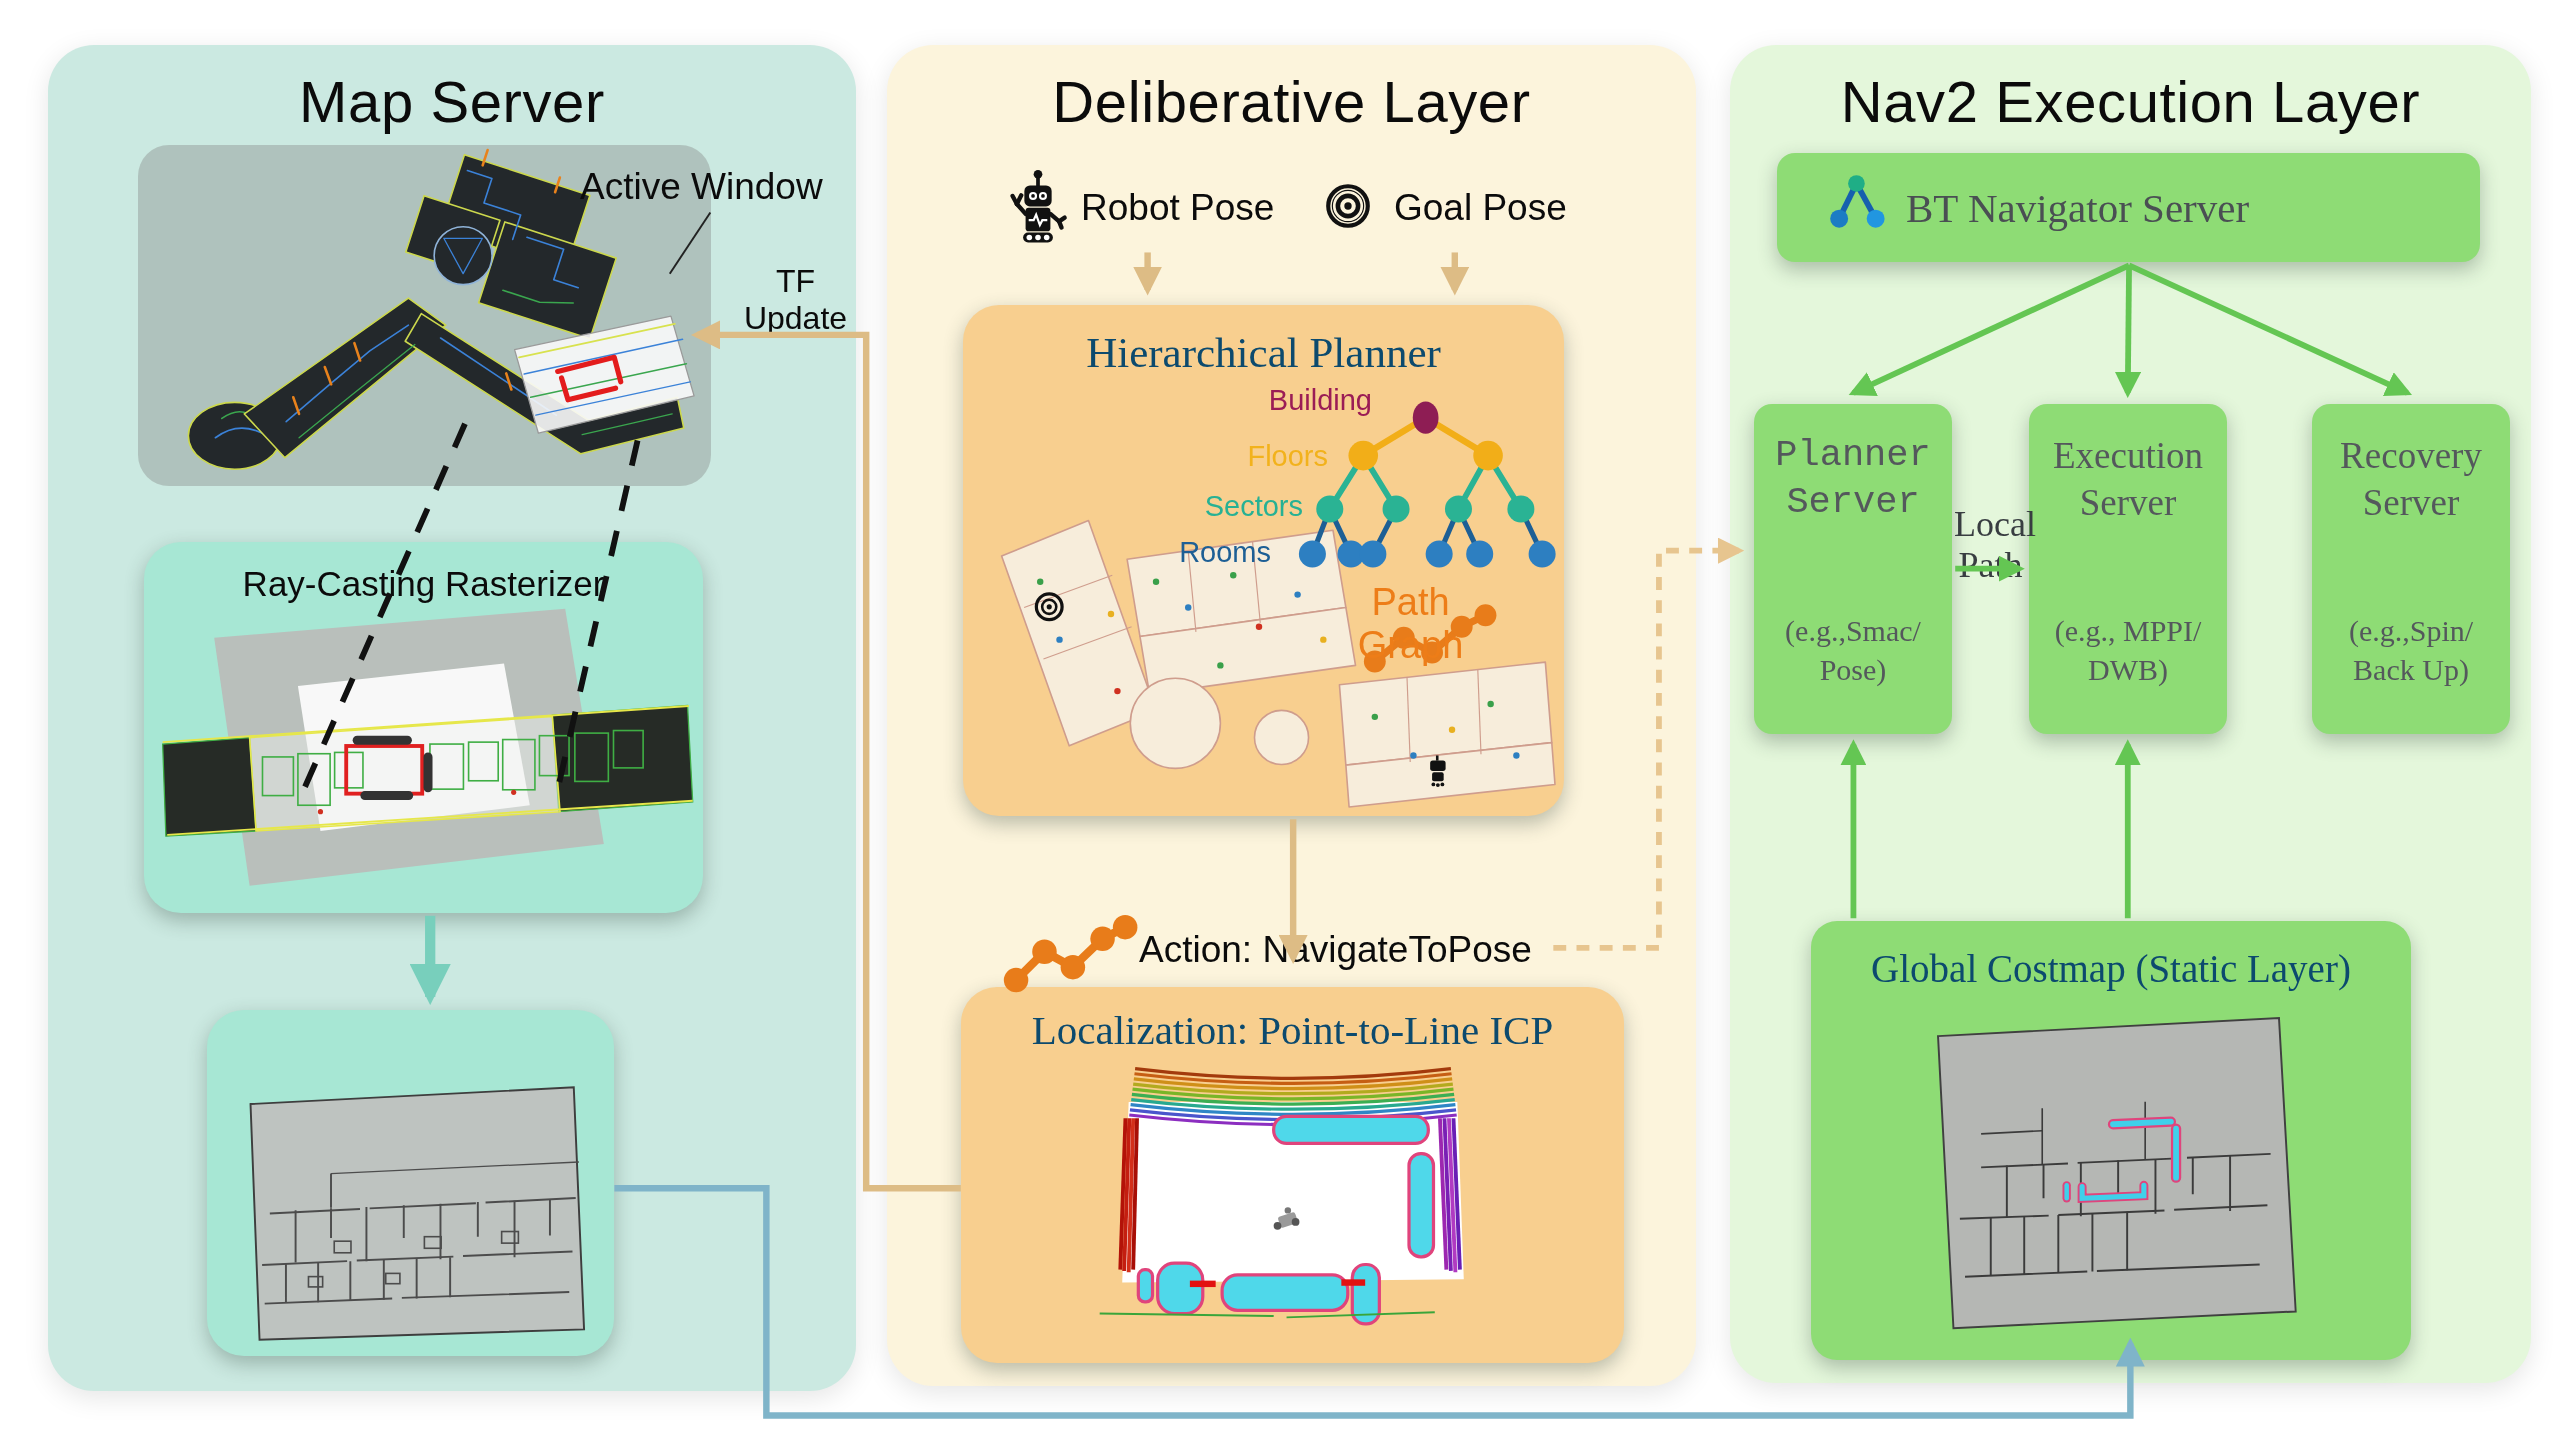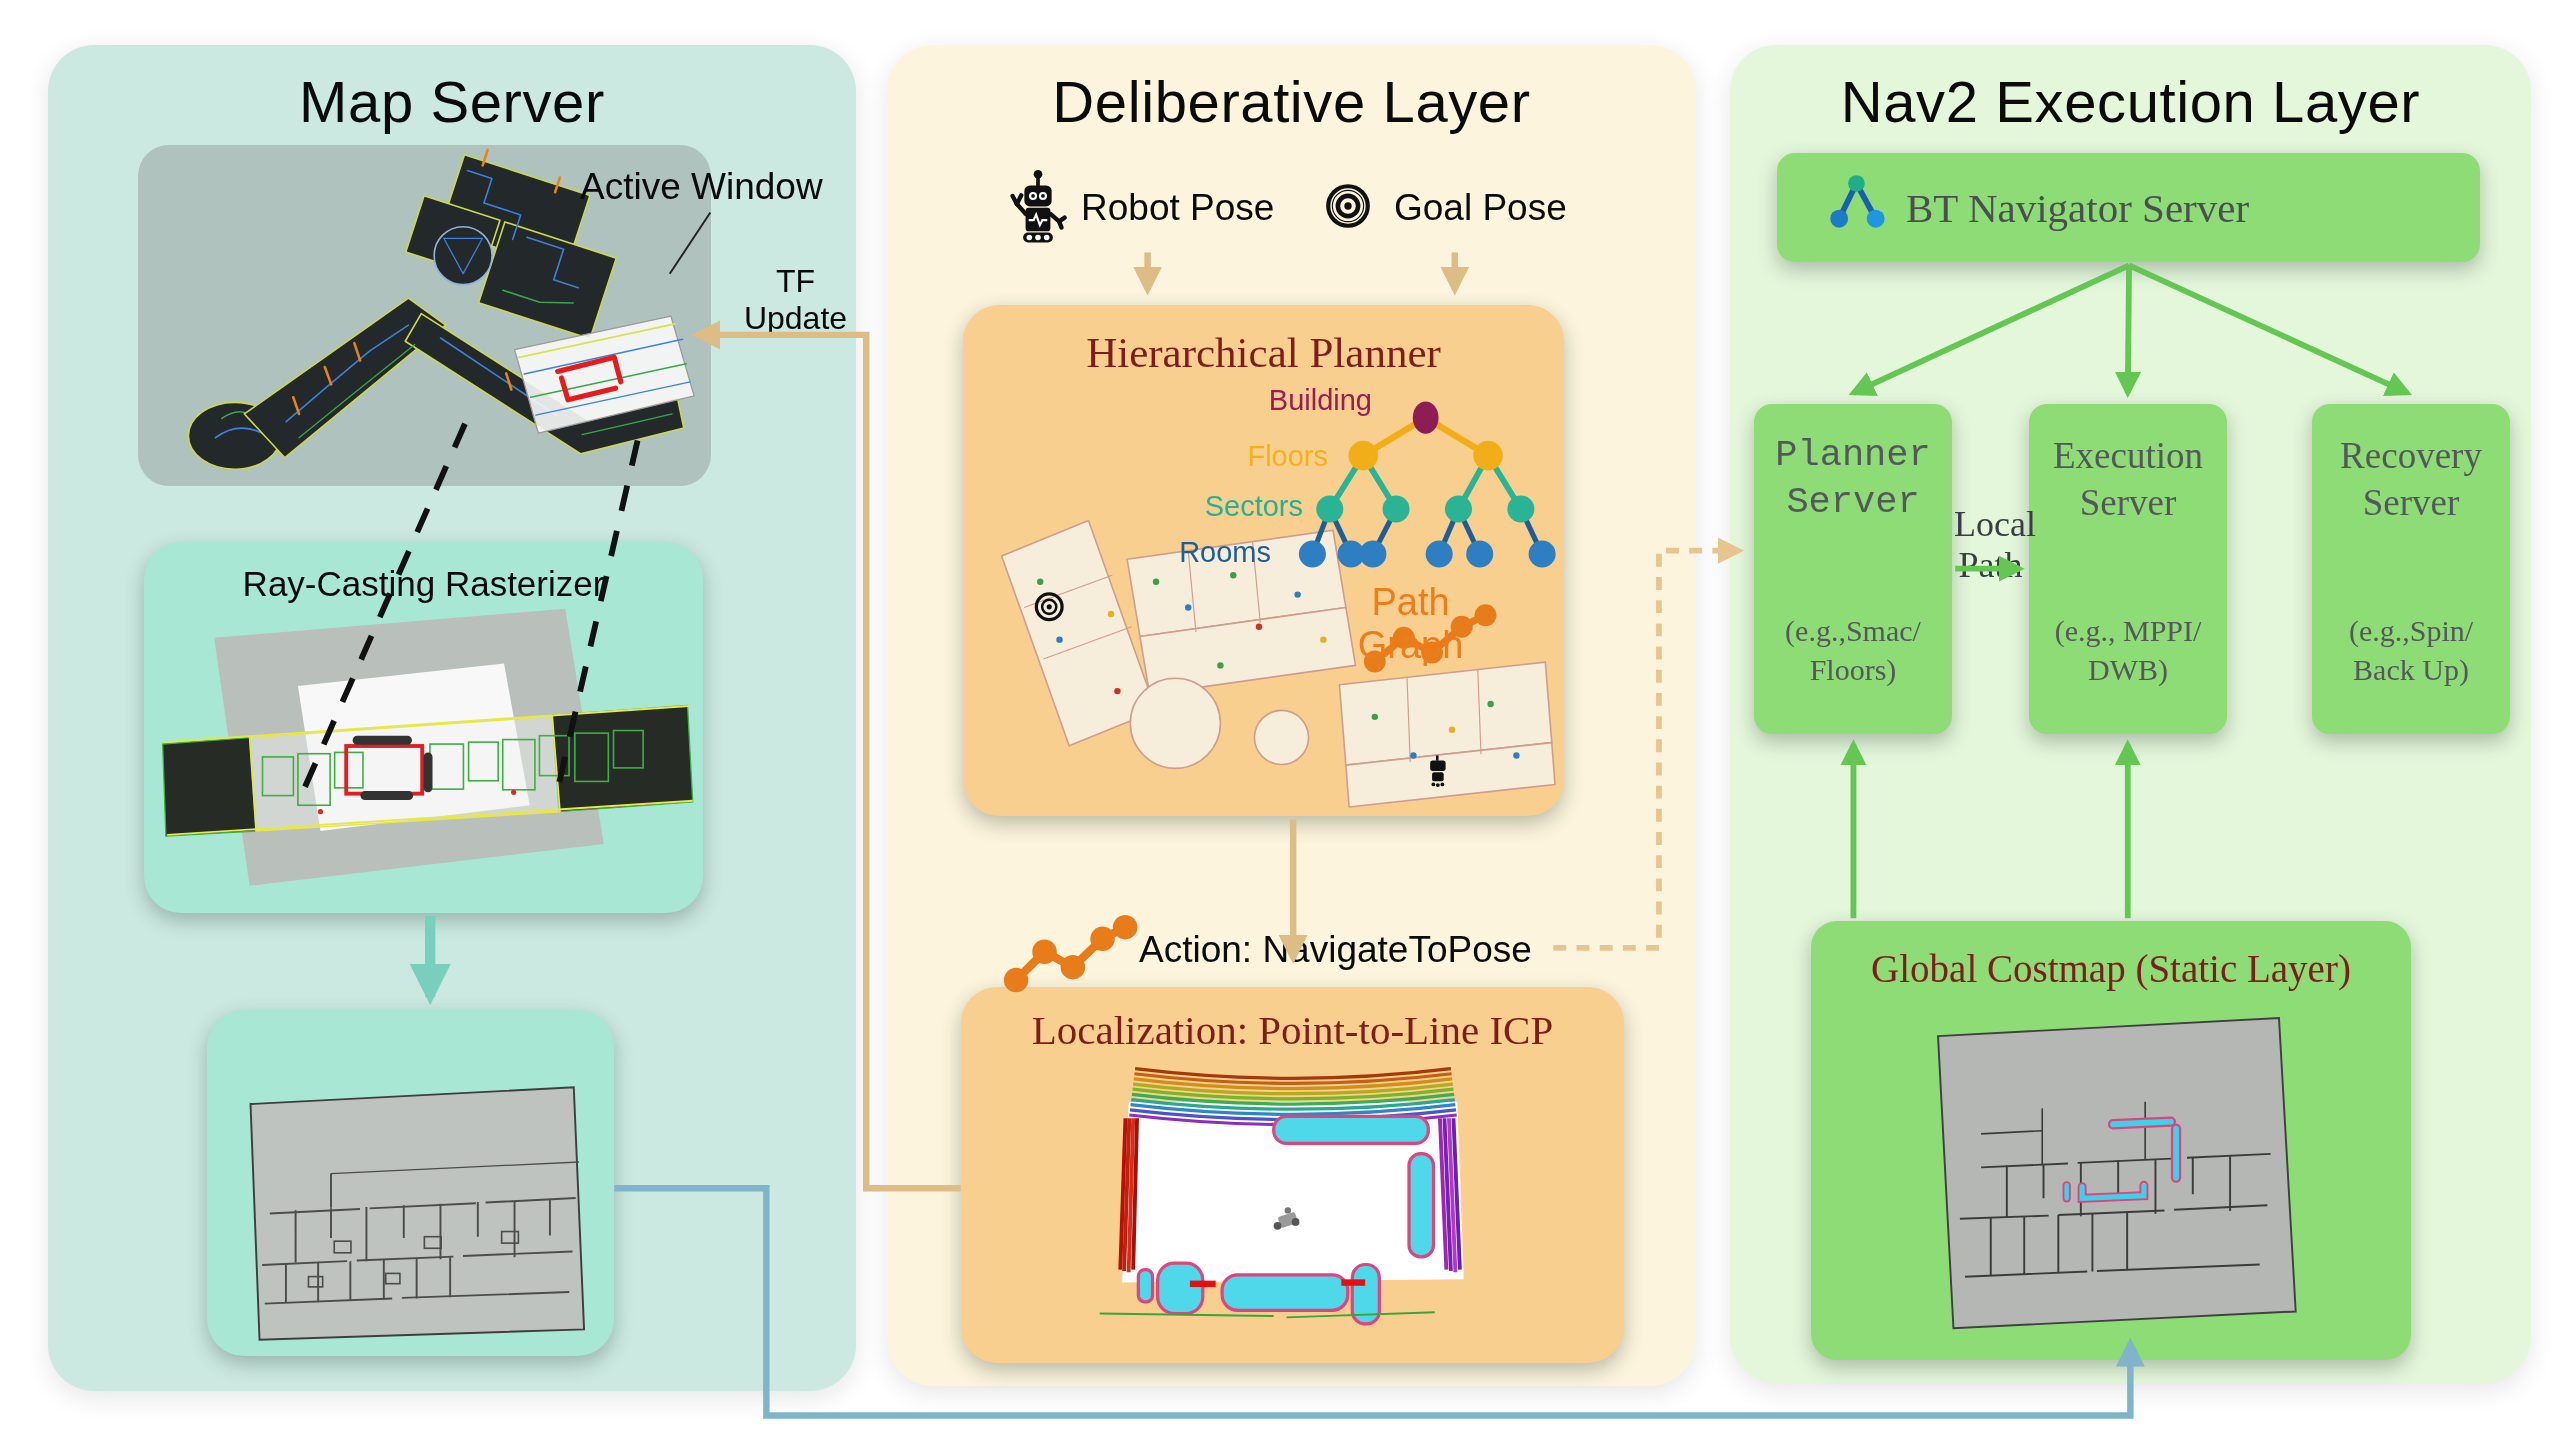--- a/index.html
+++ b/index.html
@@ -7,21 +7,21 @@
   #canvas{position:relative;width:2576px;height:1449px;overflow:hidden;background:#ffffff;}
   .abs{position:absolute;}
   .panel{position:absolute;border-radius:46px;box-shadow:0 6.4px 26px rgba(0,0,0,0.10);}
   .panel-title{position:absolute;text-align:center;font-size:58px;font-weight:500;color:#0b0b0b;letter-spacing:0.6px;}
   .card{position:absolute;box-shadow:0 7.7px 19.3px rgba(40,60,50,0.30);}
   .teal-card{background:#a7e7d4;border-radius:37px;}
   .orange-card{background:#f8cf8f;border-radius:36px;}
   .green-card{background:#8edc75;border-radius:18px;}
   .sans-label{position:absolute;color:#0b0b0b;font-size:36px;font-weight:400;}
   .serif{font-family:"Liberation Serif", serif;}
-  .card-title{position:absolute;text-align:center;color:#7f1d1d;}
+  .card-title{position:absolute;text-align:center;color:#0c4a6e;}
   .server-text{position:absolute;text-align:center;color:#54585c;font-family:"Liberation Serif", serif;}
   .tree-label{position:absolute;text-align:right;font-size:29px;font-weight:500;}
   .lbl-building{color:#9b1c55}.lbl-floors{color:#f2b21c}.lbl-sectors{color:#27b194}.lbl-rooms{color:#1d5f95}
   svg{display:block}
   #connectors{position:absolute;left:0;top:0;z-index:40;pointer-events:none;}
   .z10{z-index:10}.z20{z-index:20}.z30{z-index:30}
 </style>
 </head>
 <body>
 
@@ -340,21 +340,21 @@
     <div class="server-text" style="left:129px;top:31px;width:554px;text-align:left;font-size:41px;color:#4a4f53;">BT Navigator Server</div>
   </div>
 
   <div class="card green-card z10" style="left:1754px;top:404px;width:198px;height:330px;">
     <div class="server-text" style="left:0;top:28px;width:198px;font-size:37px;line-height:1.28;font-family:Liberation Mono, monospace;">
       <div>Planner</div>
       <div>Server</div>
     </div>
     <div class="server-text" style="left:0;top:207px;width:198px;font-size:30px;line-height:1.3;">
       <div>(e.g.,Smac/</div>
-      <div>Floors)</div>
+      <div>Pose)</div>
     </div>
   </div>
 
   <div class="card green-card z10" style="left:2029px;top:404px;width:198px;height:330px;">
     <div class="server-text" style="left:0;top:28px;width:198px;font-size:37px;line-height:1.28;">
       <div>Execution</div>
       <div>Server</div>
     </div>
     <div class="server-text" style="left:0;top:207px;width:198px;font-size:30px;line-height:1.3;">
       <div>(e.g., MPPI/</div>

